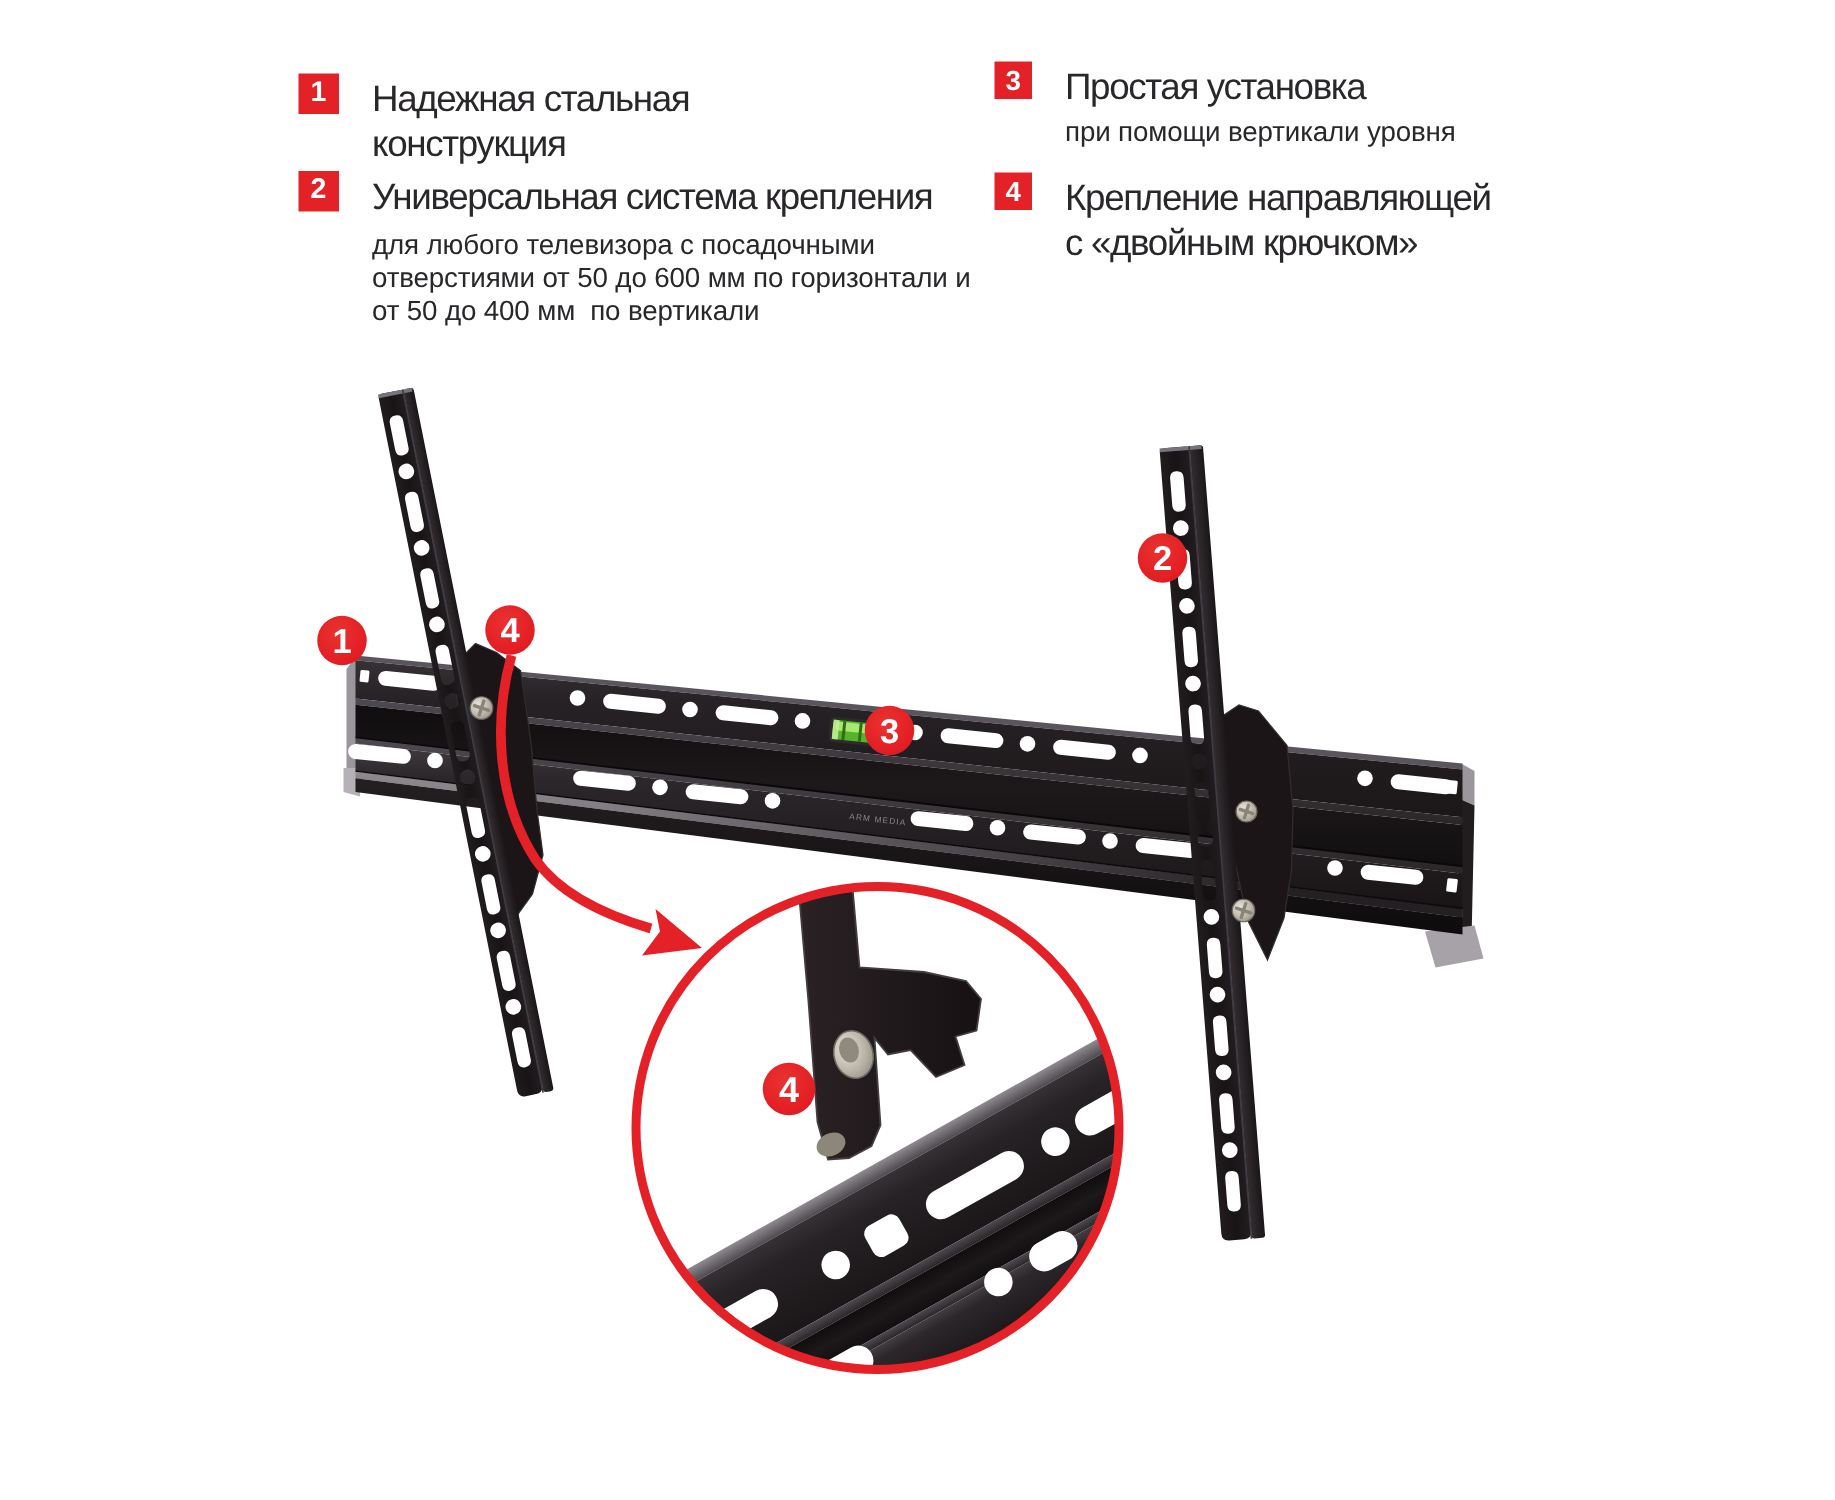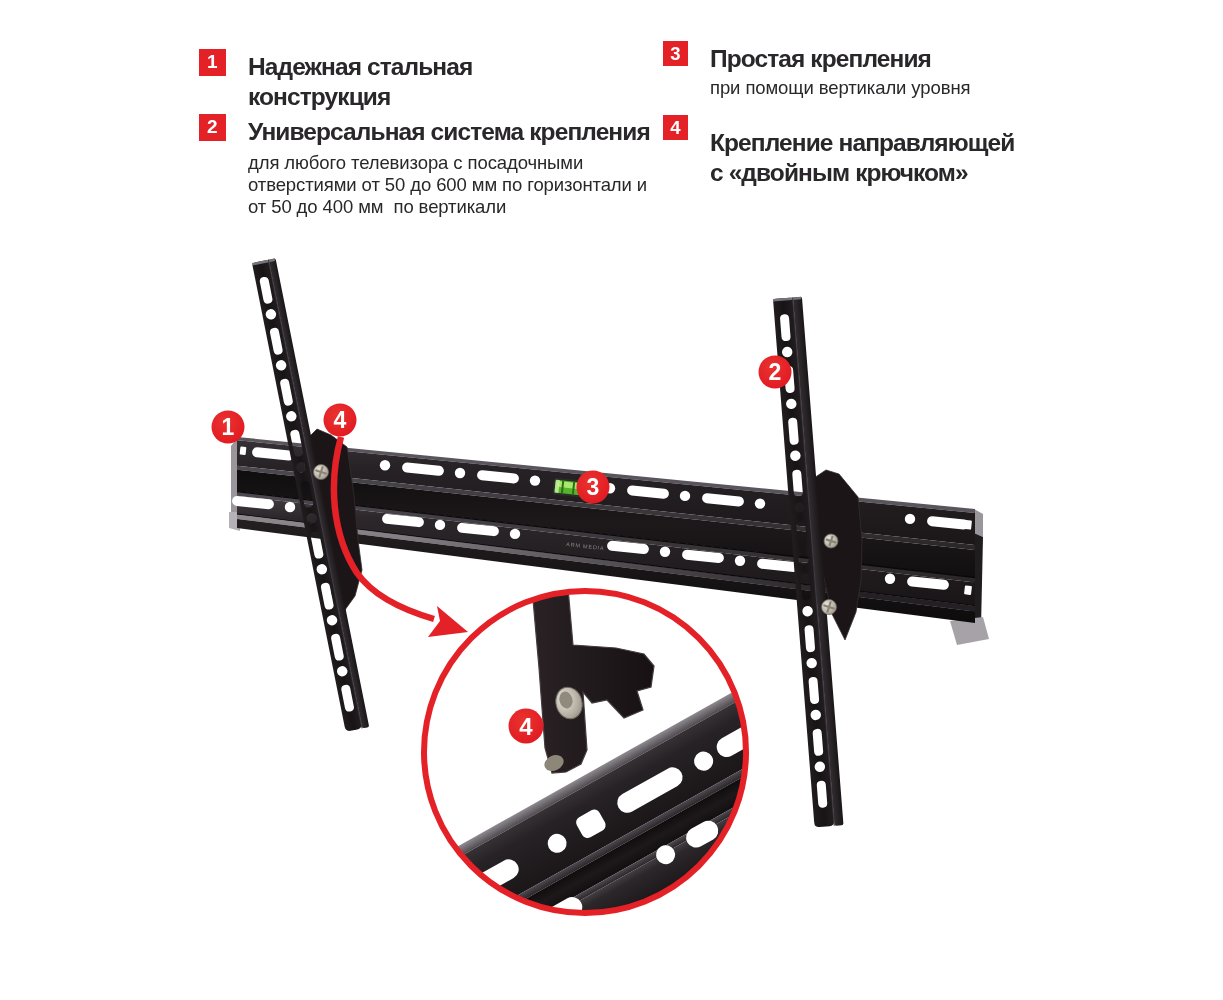--- a/index.html
+++ b/index.html
@@ -1,30 +1,30 @@
 <!DOCTYPE html>
 <html><head><meta charset="utf-8">
 <style>
 html,body{margin:0;padding:0;background:#ffffff;}
 body{width:1223px;height:1000px;position:relative;overflow:hidden;
      font-family:"Liberation Sans", sans-serif;}
-.h{position:absolute;font-size:24.5px;font-weight:bold;color:#29272a;line-height:30px;letter-spacing:-0.9px;white-space:nowrap;}
+.h{position:absolute;font-size:24.5px;font-weight:normal;color:#29272a;line-height:30px;letter-spacing:-0.9px;white-space:nowrap;}
 .s{position:absolute;font-size:18.5px;font-weight:normal;color:#29272a;line-height:22px;letter-spacing:-0.1px;white-space:nowrap;}
 </style></head>
 <body>
 <div style="position:absolute;left:199px;top:49px;width:26.5px;height:26.5px;background:#e32127;color:#fff;font-weight:bold;font-size:19px;text-align:center;line-height:26.5px;">1</div>
 <div class="h" style="left:248px;top:52px;">Надежная стальная<br>конструкция</div>
 <div style="position:absolute;left:199px;top:114px;width:26.5px;height:26.5px;background:#e32127;color:#fff;font-weight:bold;font-size:19px;text-align:center;line-height:26.5px;">2</div>
 <div class="h" style="left:248px;top:117px;">Универсальная система крепления</div>
 <div class="s" style="left:248px;top:152px;">для любого телевизора с посадочными<br>отверстиями от 50 до 600 мм по горизонтали и<br>от 50 до 400 мм&nbsp; по вертикали</div>
 <div style="position:absolute;left:663px;top:41px;width:25px;height:25px;background:#e32127;color:#fff;font-weight:bold;font-size:18.5px;text-align:center;line-height:25px;">3</div>
-<div class="h" style="left:710px;top:44px;">Простая крепления</div>
+<div class="h" style="left:710px;top:44px;">Простая установка</div>
 <div class="s" style="left:710px;top:77px;">при помощи вертикали уровня</div>
 <div style="position:absolute;left:663px;top:115px;width:25px;height:25px;background:#e32127;color:#fff;font-weight:bold;font-size:18.5px;text-align:center;line-height:25px;">4</div>
-<div class="h" style="left:710px;top:128px;">Крепление направляющей<br>с «двойным крючком»</div>
+<div class="h" style="left:710px;top:118px;">Крепление направляющей<br>с «двойным крючком»</div>
 <svg width="1223" height="1000" viewBox="0 0 1223 1000" style="position:absolute;left:0;top:0">
 <defs>
 <linearGradient id="gUpper" x1="0" y1="0" x2="0" y2="1">
  <stop offset="0" stop-color="#353134"></stop>
         <stop offset="0.25" stop-color="#262225"></stop>
         <stop offset="1" stop-color="#1b1719"></stop>
 </linearGradient>
 <linearGradient id="gFold" x1="0" y1="0" x2="0" y2="1">
  <stop offset="0" stop-color="#4e4950"></stop>
         <stop offset="1" stop-color="#2a2628"></stop>

